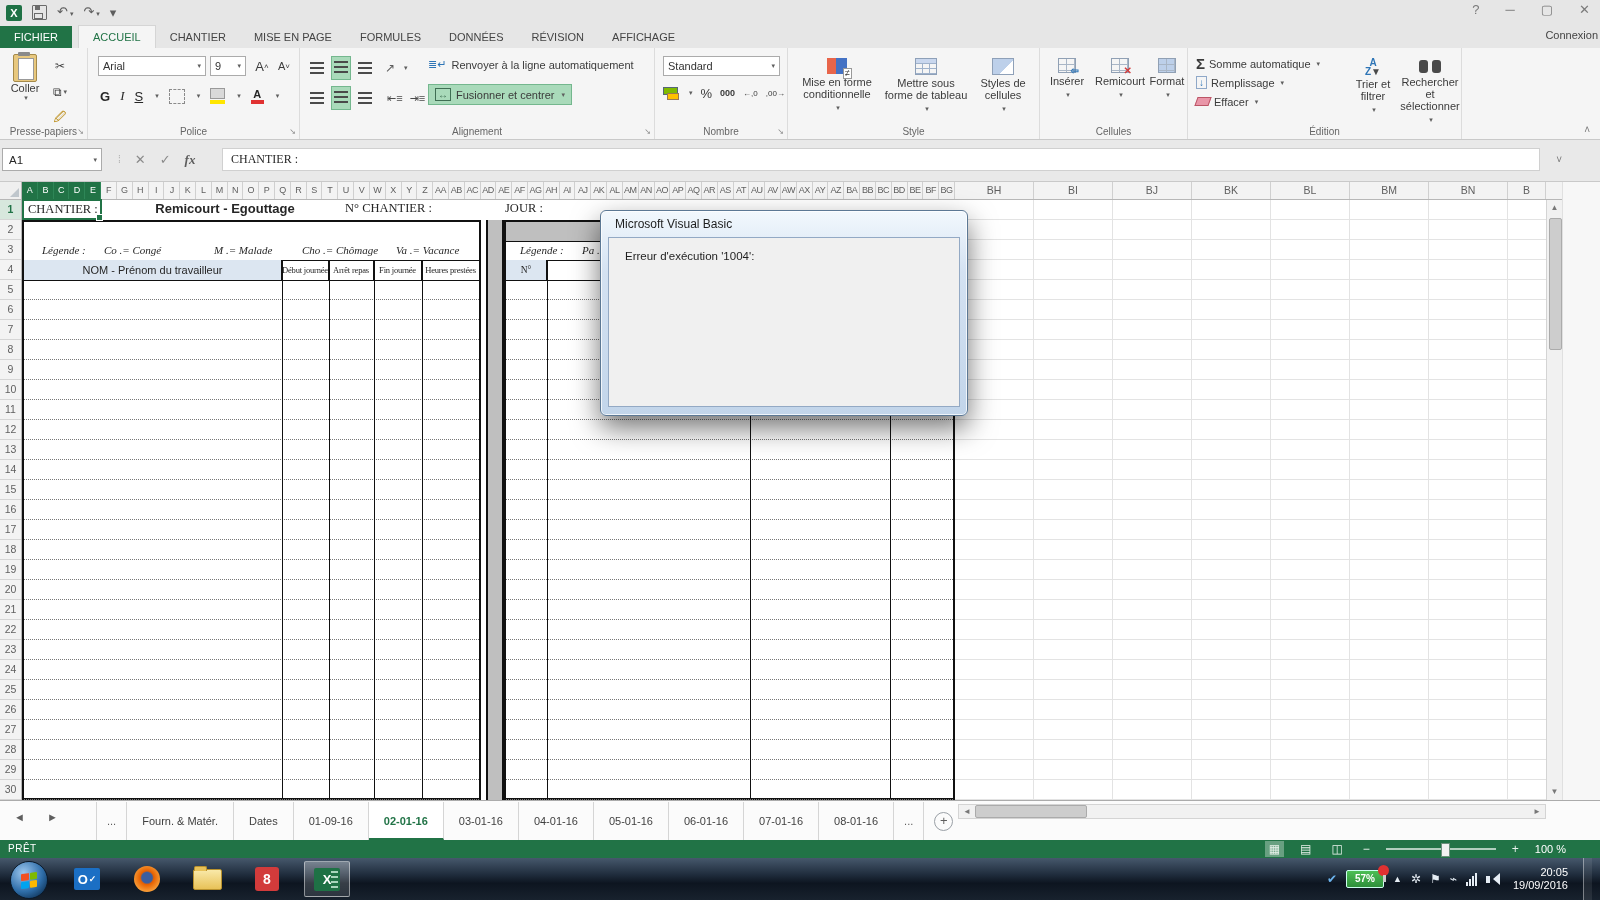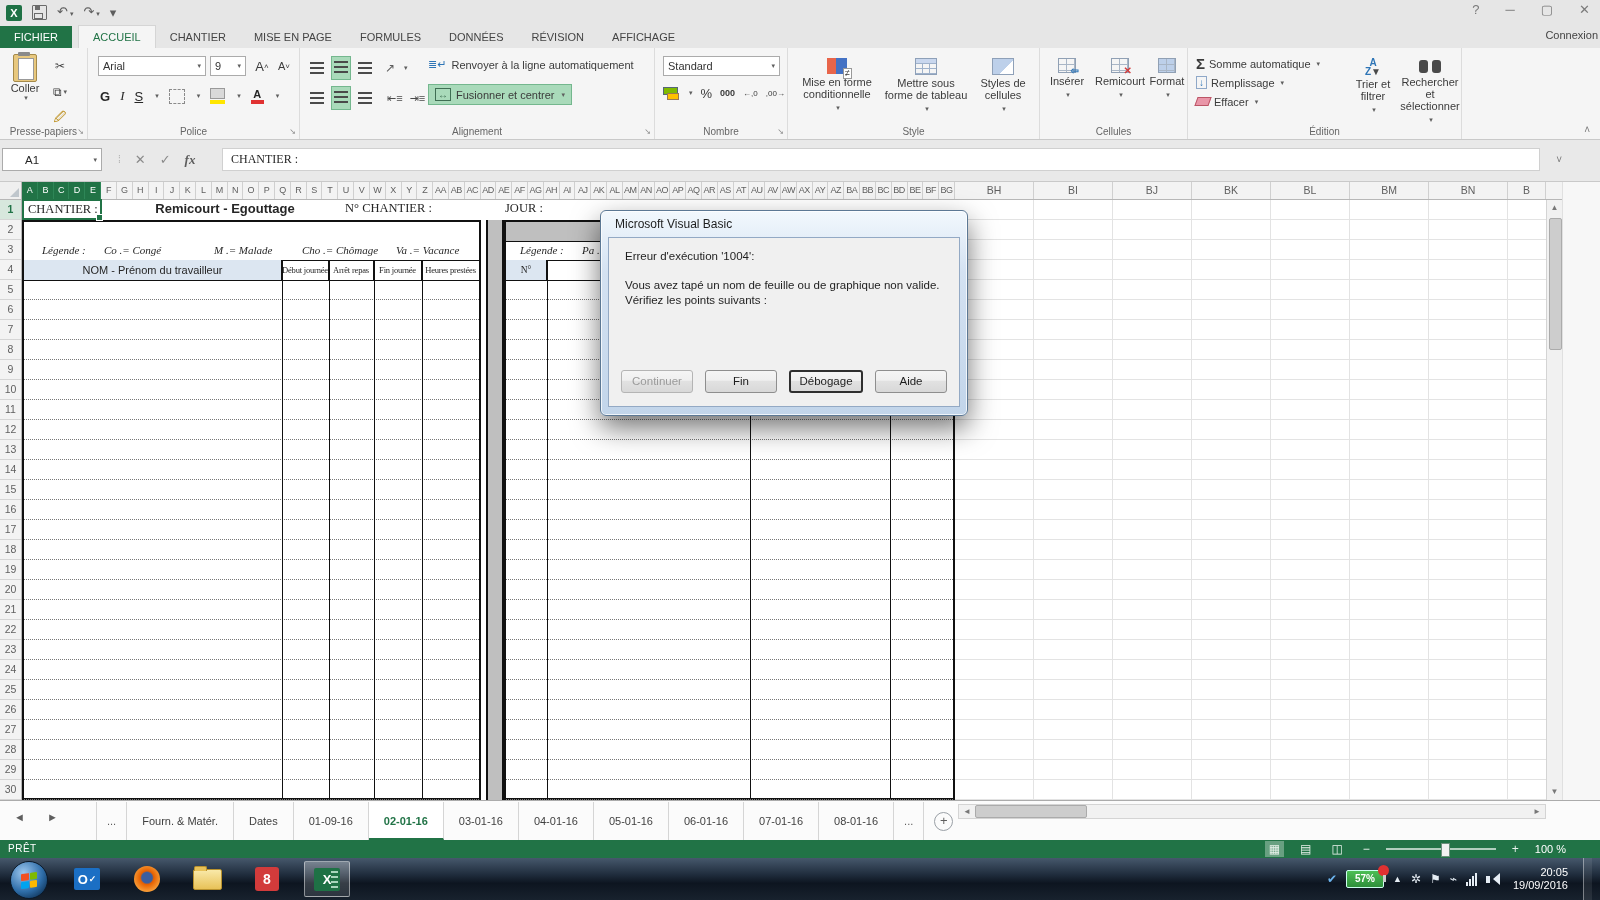--- a/index.html
+++ b/index.html
@@ -51,21 +51,21 @@
   .eraser{display:inline-block;width:12px;height:7px;background:#E996A8;transform:skewX(-20deg);border:1px solid #B56;}
   .binoc{display:inline-block;position:relative;width:22px;height:16px;}
   .binoc:before,.binoc:after{content:"";position:absolute;top:2px;width:9px;height:13px;background:#4A4A4A;border-radius:3px;}
   .binoc:before{left:0;} .binoc:after{right:0;}
   .sigma{font-size:15px;font-weight:bold;color:#3B3B3B;}
   .editrow{display:flex;align-items:center;gap:4px;font-size:11px;color:#3B3B3B;height:19px;}
   #ribbon-collapse{position:absolute;right:10px;bottom:4px;font-size:10px;color:#777;}
   
   #fbar{position:absolute;left:0;top:140px;width:1600px;height:42px;background:#E9E9E9;border-bottom:1px solid #C9C9C9;box-sizing:border-box;}
   #namebox{position:absolute;left:2px;top:8px;width:100px;height:23px;background:#fff;border:1px solid #ABABAB;
-           font-size:11.5px;display:flex;align-items:center;padding-left:22px;box-sizing:border-box;}
+           font-size:11.5px;display:flex;align-items:center;padding-left:6px;box-sizing:border-box;}
   #namebox .dd{margin-left:auto;margin-right:4px;}
   #fbtns{position:absolute;left:118px;top:8px;display:flex;gap:14px;align-items:center;height:23px;color:#8A8A8A;font-size:13px;}
   #fx{font-family:"Liberation Serif",serif;font-style:italic;font-weight:bold;color:#5E5E5E;}
   #fvalue{position:absolute;left:222px;top:8px;right:60px;height:23px;background:#fff;border:1px solid #D0D0D0;
           font-size:12px;font-family:"Liberation Serif",serif;display:flex;align-items:center;padding-left:8px;box-sizing:border-box;}
   #fchev{position:absolute;right:38px;top:14px;color:#777;font-size:10px;}
   
   #colhead{position:absolute;left:0;top:182px;width:1600px;height:18px;background:#F3F3F3;border-bottom:1px solid #B7B7B7;box-sizing:border-box;}
   #corner{position:absolute;left:0;top:0;width:22px;height:17px;background:#EFEFEF;border-right:1px solid #B7B7B7;box-sizing:border-box;}
   #corner:after{content:"";position:absolute;right:2px;bottom:2px;border-left:9px solid transparent;border-bottom:9px solid #BFC6CC;}
@@ -609,27 +609,20 @@
   <div class="vline" style="left:244px;"></div>
   <div class="vline" style="left:384px;"></div>
 </div>
 
 <div id="a1cell" class="serif">CHANTIER :</div>
 
 <div id="dlg">
   <div id="dlg-title">Microsoft Visual Basic</div>
   <div id="dlg-body">
     <div id="dlg-err">Erreur d'exécution '1004':</div>
-    <div id="dlg-msg">Vous avez tapé un nom de feuille ou de graphique non valide. Vérifiez les points suivants :</div>
-    <div id="dlg-buttons">
-        <div class="dbtn disabled">Continuer</div>
-        <div class="dbtn">Fin</div>
-        <div class="dbtn default">Débogage</div>
-        <div class="dbtn">Aide</div>
-      </div>
   </div>
 </div>
 
 <div id="sidepanel"></div>
 <div id="vscroll">
   <div class="arr">▲</div>
   <div id="vthumb"></div>
   <div class="arr" style="position:absolute;bottom:0;left:0;right:0;">▼</div>
 </div>
 

